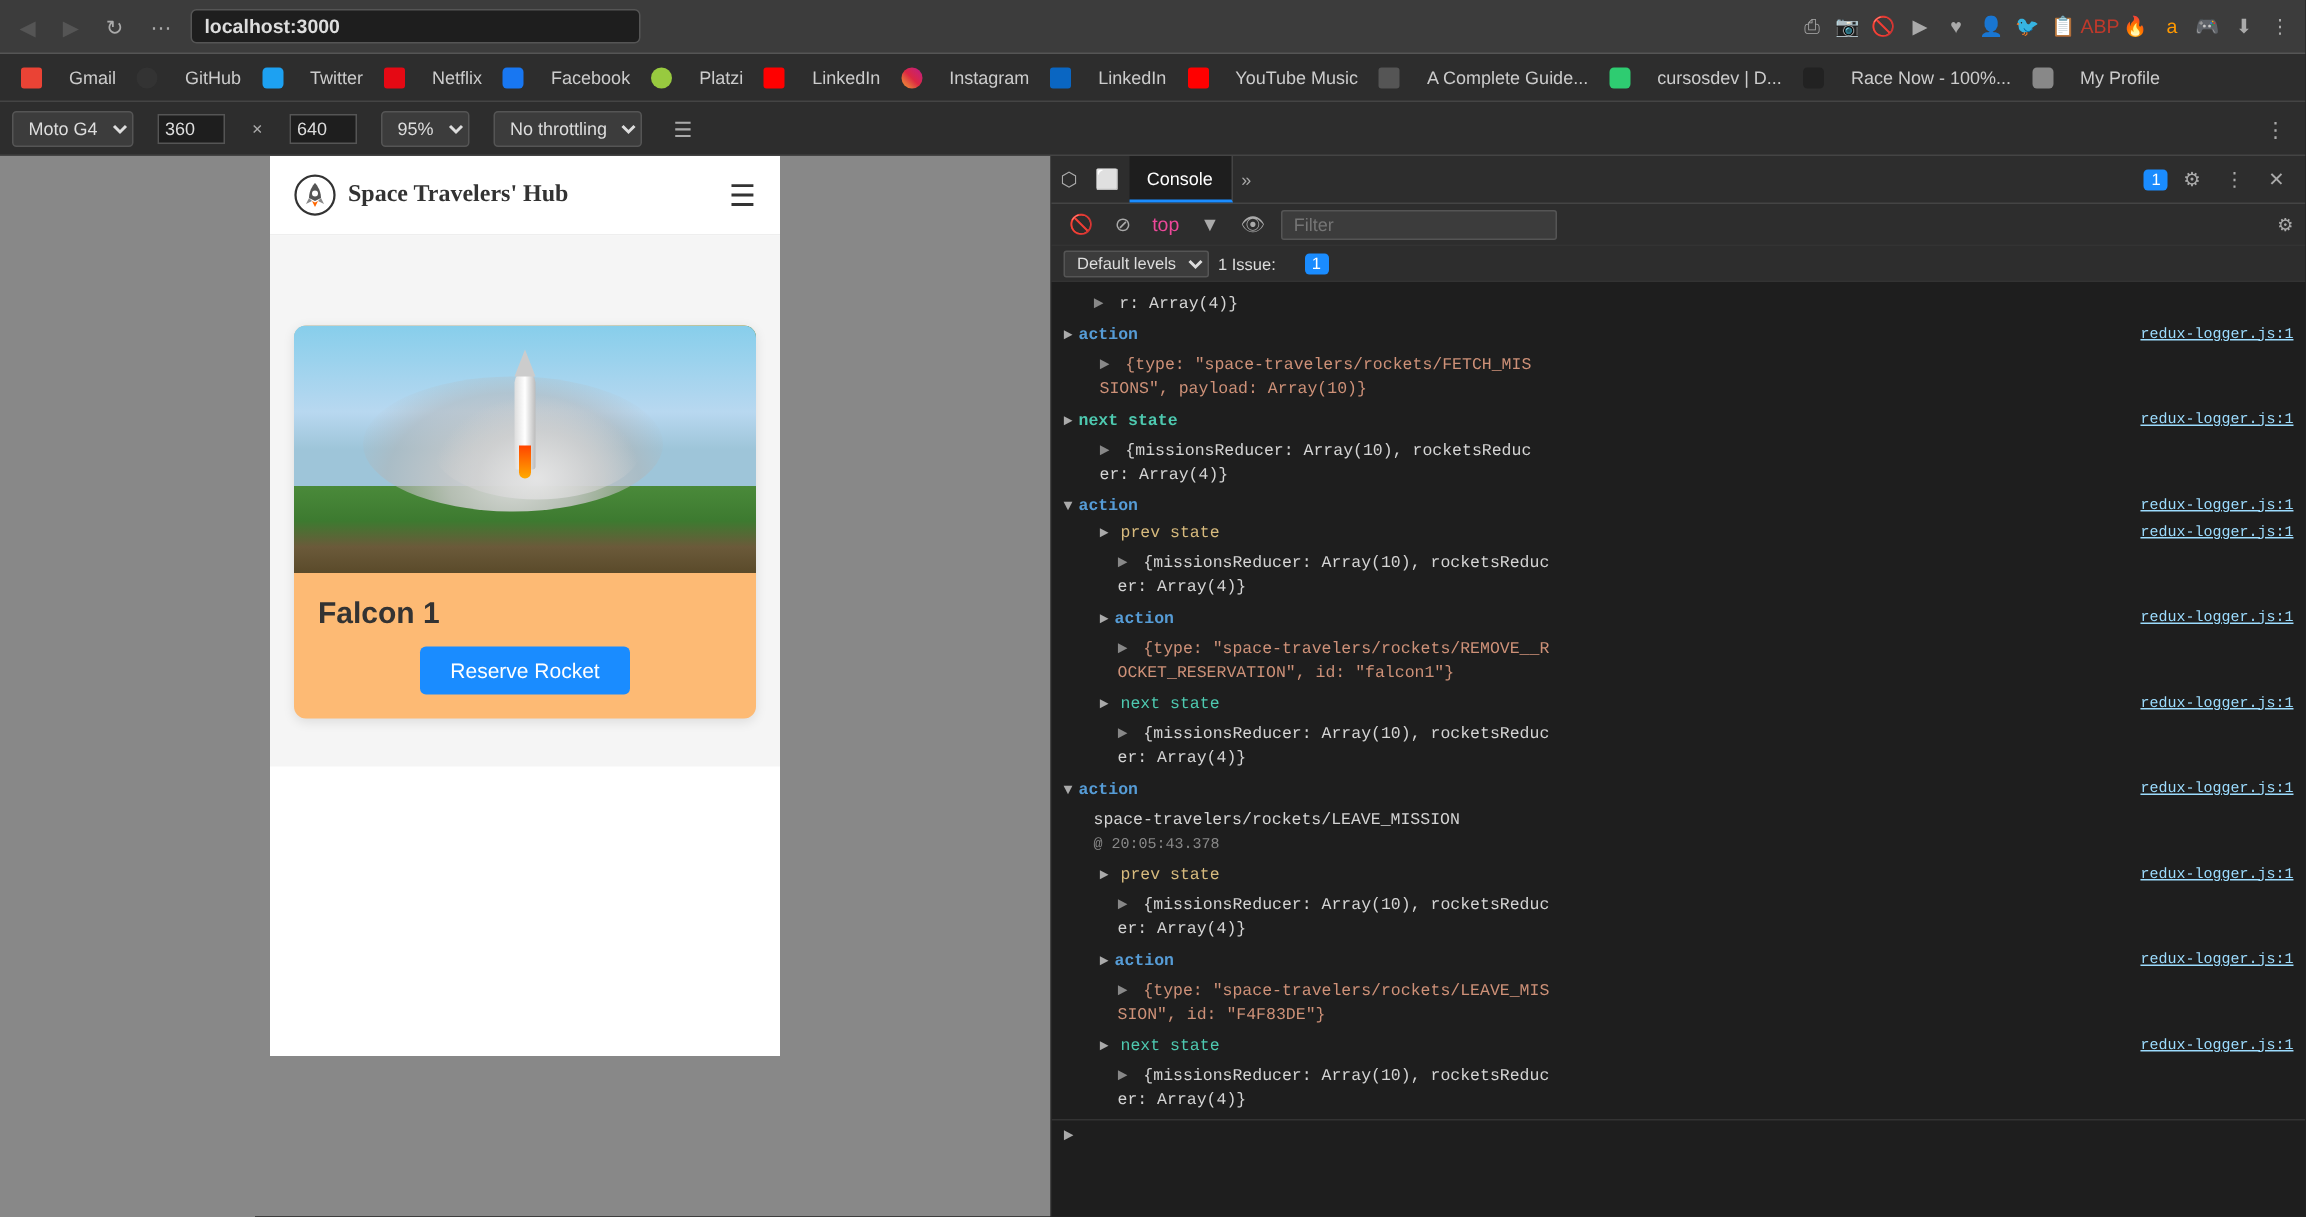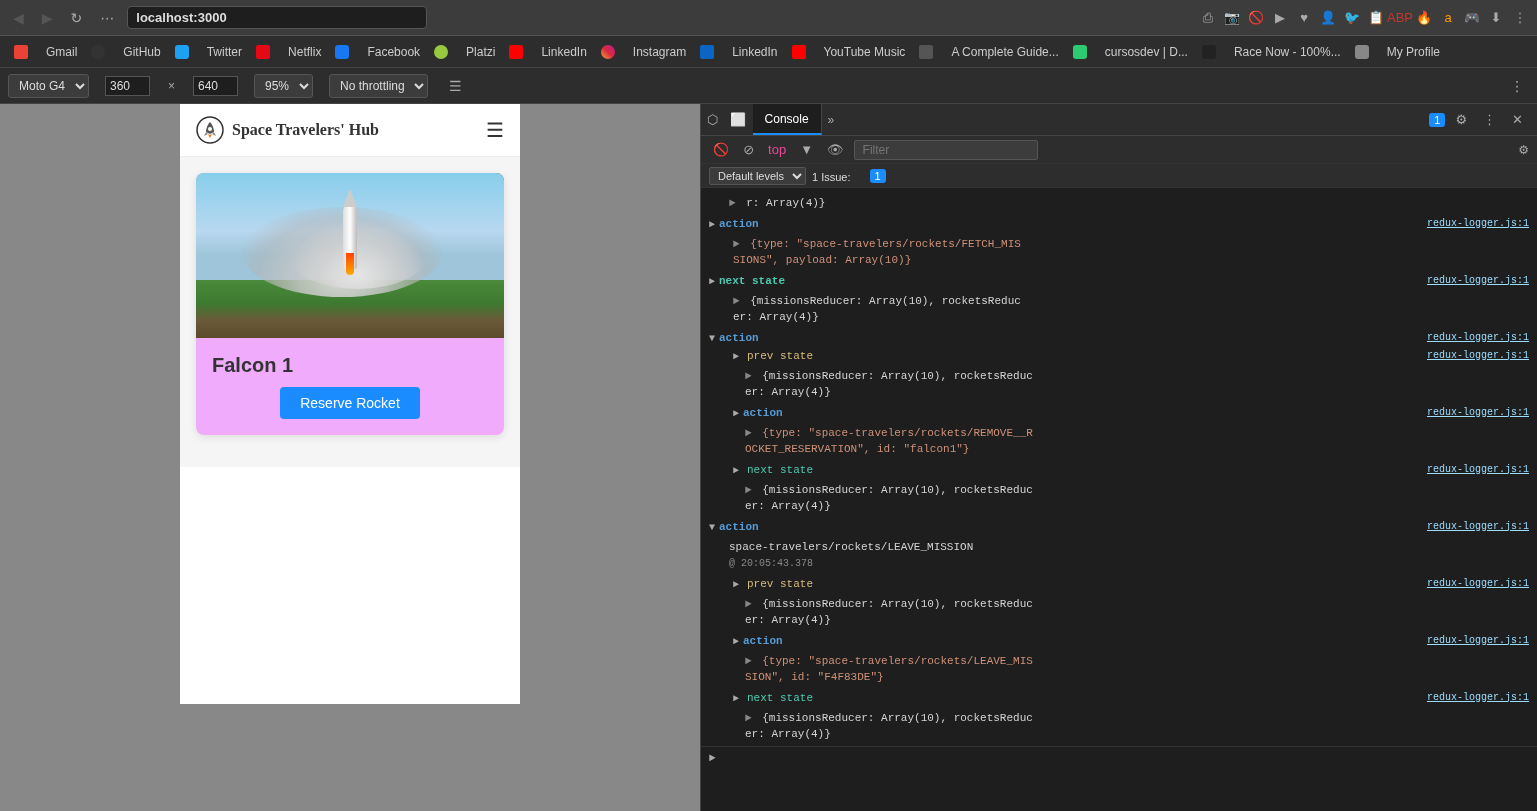--- a/index.html
+++ b/index.html
@@ -36,21 +36,21 @@
     .mobile-frame { margin: 0 auto; width: 340px; background: #fff; min-height: 600px; position: relative; }
 
     
     .app-header { display: flex; align-items: center; justify-content: space-between; padding: 12px 16px; background: #fff; border-bottom: 1px solid #eee; }
     .app-logo { display: flex; align-items: center; gap: 8px; }
     .app-logo-icon { width: 28px; height: 28px; }
     .app-title { font-size: 16px; font-weight: bold; color: #333; font-family: Georgia, serif; }
     .hamburger { font-size: 20px; color: #333; cursor: pointer; }
 
     .app-body { padding: 16px; background: #f5f5f5; }
-    .rocket-card { background: #f0abfc; border-radius: 8px; box-shadow: 0 2px 8px rgba(0,0,0,0.1); overflow: hidden; margin-bottom: 16px; }
+    .rocket-card { background: #fdba74; border-radius: 8px; box-shadow: 0 2px 8px rgba(0,0,0,0.1); overflow: hidden; margin-bottom: 16px; margin-top: 44px; }
     .rocket-image { width: 100%; height: 160px; background: linear-gradient(135deg, #87CEEB 0%, #87CEEB 40%, #228B22 60%, #8B7355 80%); position: relative; overflow: hidden; display: flex; align-items: center; justify-content: center; }
 
     .rocket-info { padding: 16px; }
     .rocket-name { font-size: 20px; font-weight: bold; color: #333; margin-bottom: 10px; }
     .rocket-desc { font-size: 13px; color: #555; line-height: 1.5; margin-bottom: 14px; }
     .reserve-btn { background: #1a8cff; color: #fff; border: none; padding: 8px 20px; border-radius: 4px; font-size: 14px; cursor: pointer; display: block; margin: 0 auto; }
 
     
     .devtools-panel { flex: 1; background: #1e1e1e; display: flex; flex-direction: column; border-left: 1px solid #444; }
     .devtools-tabs { display: flex; align-items: center; height: 32px; background: #2d2d2d; border-bottom: 1px solid #444; }

